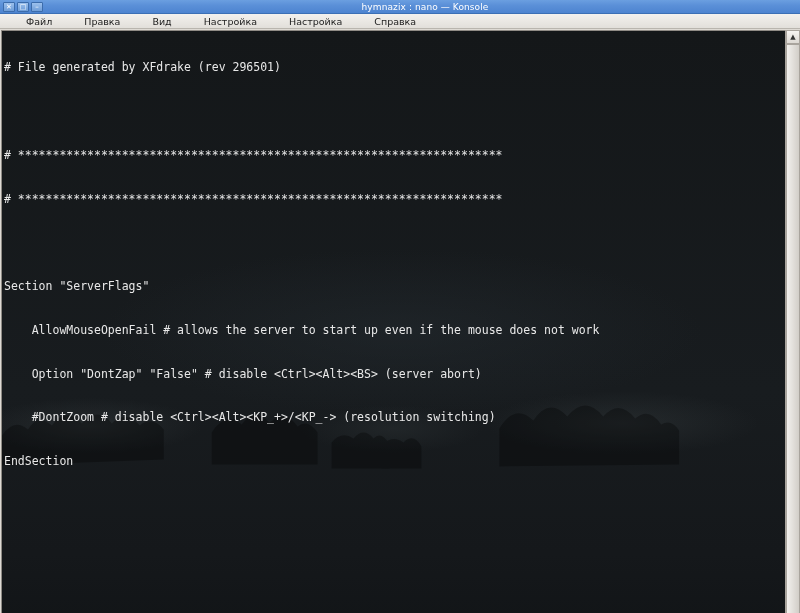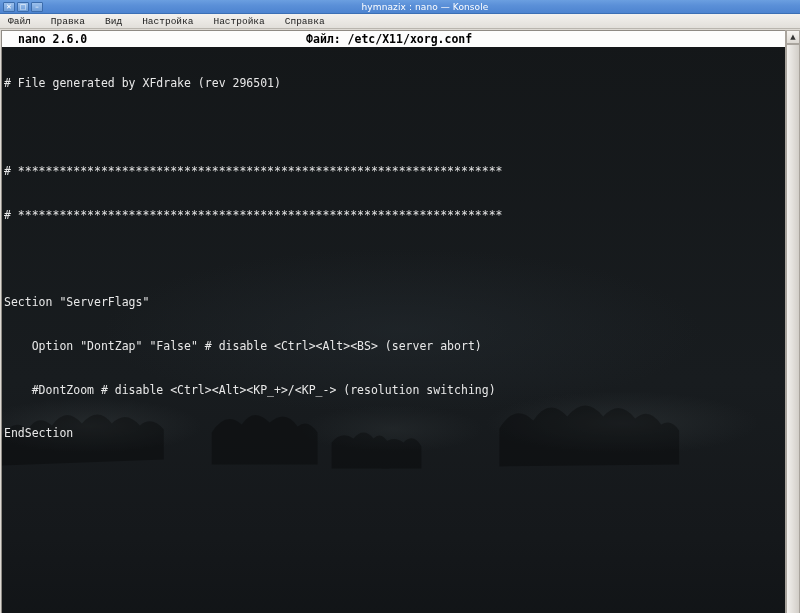--- a/index.html
+++ b/index.html
@@ -54,23 +54,22 @@
   }
 
   
   .menubar {
     height: 15px;
     flex: 0 0 15px;
     background: linear-gradient(to bottom, #f3f1ee, #e2dfda);
     border-bottom: 1px solid #b9b5ae;
     display: flex;
     align-items: center;
-    padding-left: 0;
-    gap: 4px;
-    font-family: Liberation Mono, monospace;
+    padding-left: 18px;
+    gap: 16px;
   }
   .menu-item {
     font-size: 9.5px;
     color: #1c1c1c;
     padding: 1px 8px;
     white-space: nowrap;
     cursor: default;
   }
 
   
@@ -198,33 +197,29 @@
           <path d="M0,405 q12,-18 26,-6 q10,-16 24,-4 q14,-20 30,-2 q16,-18 30,0 q14,-14 28,2 q12,-10 24,4 l0,30 L0,435 Z"></path>
           <path d="M210,402 q14,-22 30,-8 q12,-18 28,-2 q16,-14 28,4 q10,-8 20,6 l0,32 L210,434 Z"></path>
           <path d="M330,412 q10,-12 22,-4 q10,-12 20,0 q8,-8 16,6 l0,24 L330,438 Z"></path>
           <path d="M380,414 q12,-10 22,-2 q10,-10 18,4 l0,22 L380,438 Z"></path>
           <path d="M498,398 q16,-26 34,-8 q16,-24 34,-4 q18,-22 36,0 q16,-18 32,2 q14,-12 26,6 q10,-6 18,6 l0,34 L498,436 Z"></path>
         </g>
       </svg>
 
       <div class="term-inner">
 
-        <div class="nano-title">
-          <span class="nt-version">nano 2.6.0</span>
-          <span class="nt-file">Файл: /etc/X11/xorg.conf</span>
-          <span class="nt-pad"></span>
-        </div>
 
         <div class="nano-body">
           <div class="ln"># File generated by XFdrake (rev 296501)</div>
           <div class="ln"></div>
           <div class="ln"># **********************************************************************</div>
           <div class="ln"># **********************************************************************</div>
           <div class="ln"></div>
           <div class="ln">Section "ServerFlags"</div>
+          <div class="ln">    AllowMouseOpenFail # allows the server to start up even if the mouse does not work</div>
           <div class="ln">    Option "DontZap" "False" # disable &lt;Ctrl&gt;&lt;Alt&gt;&lt;BS&gt; (server abort)</div>
           <div class="ln">    #DontZoom # disable &lt;Ctrl&gt;&lt;Alt&gt;&lt;KP_+&gt;/&lt;KP_-&gt; (resolution switching)</div>
           <div class="ln">EndSection</div>
           <div class="ln"></div>
           
           
           
           
           
           

